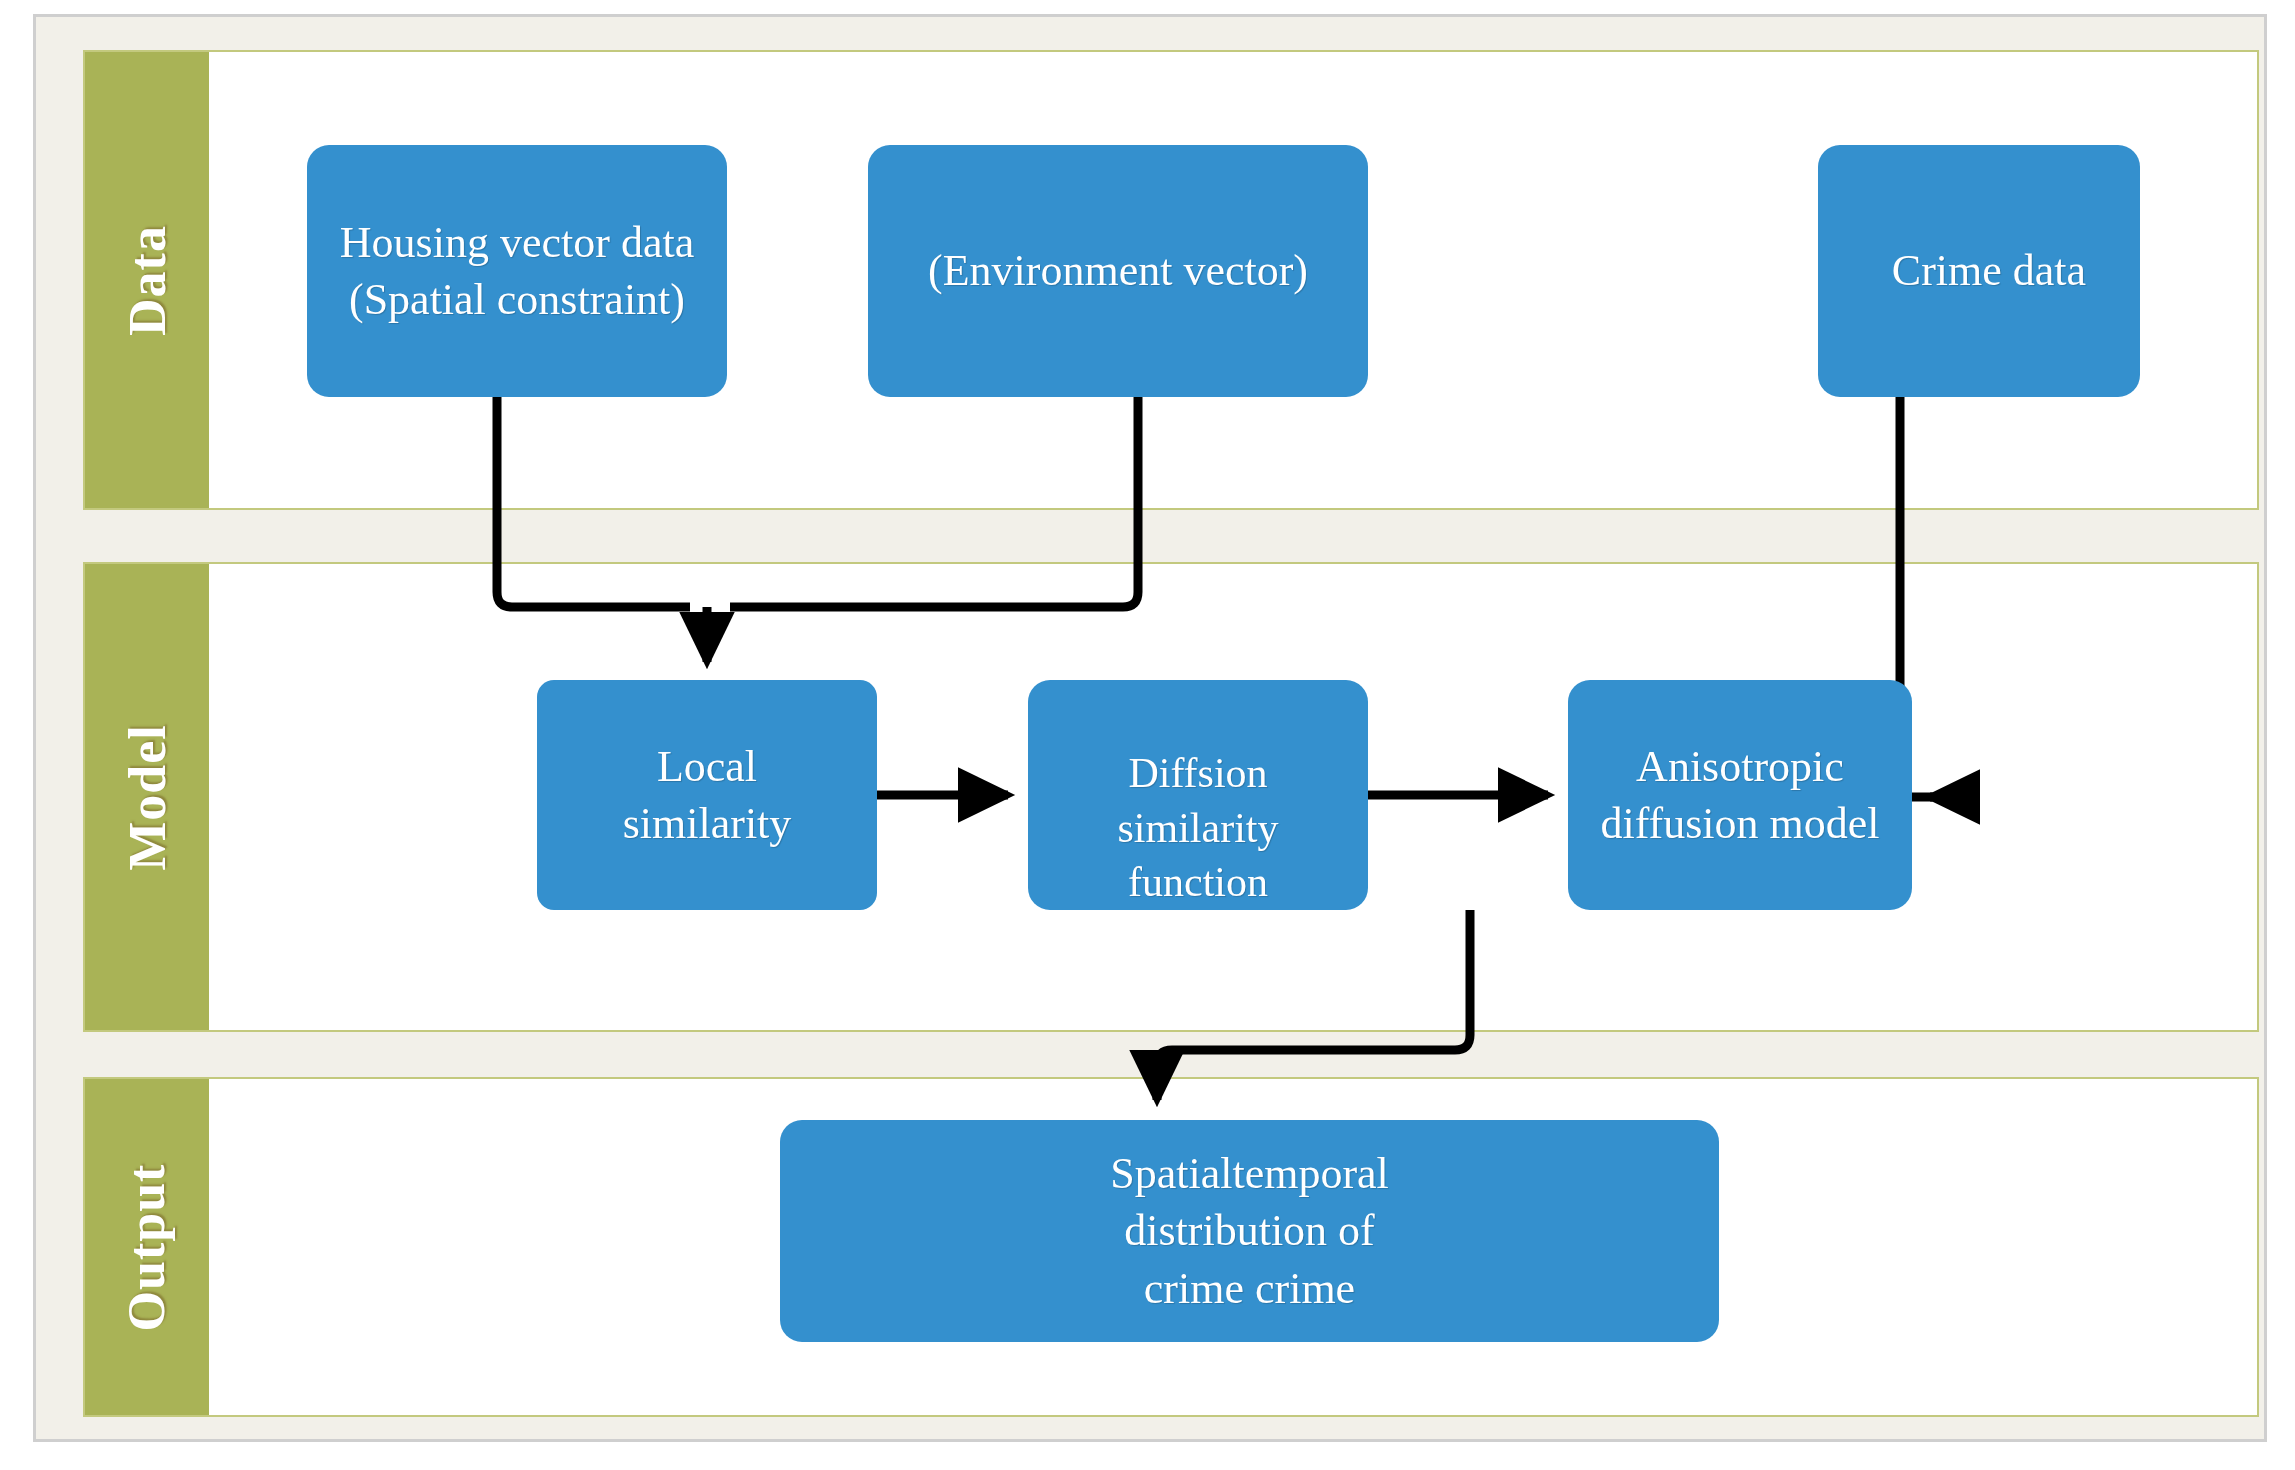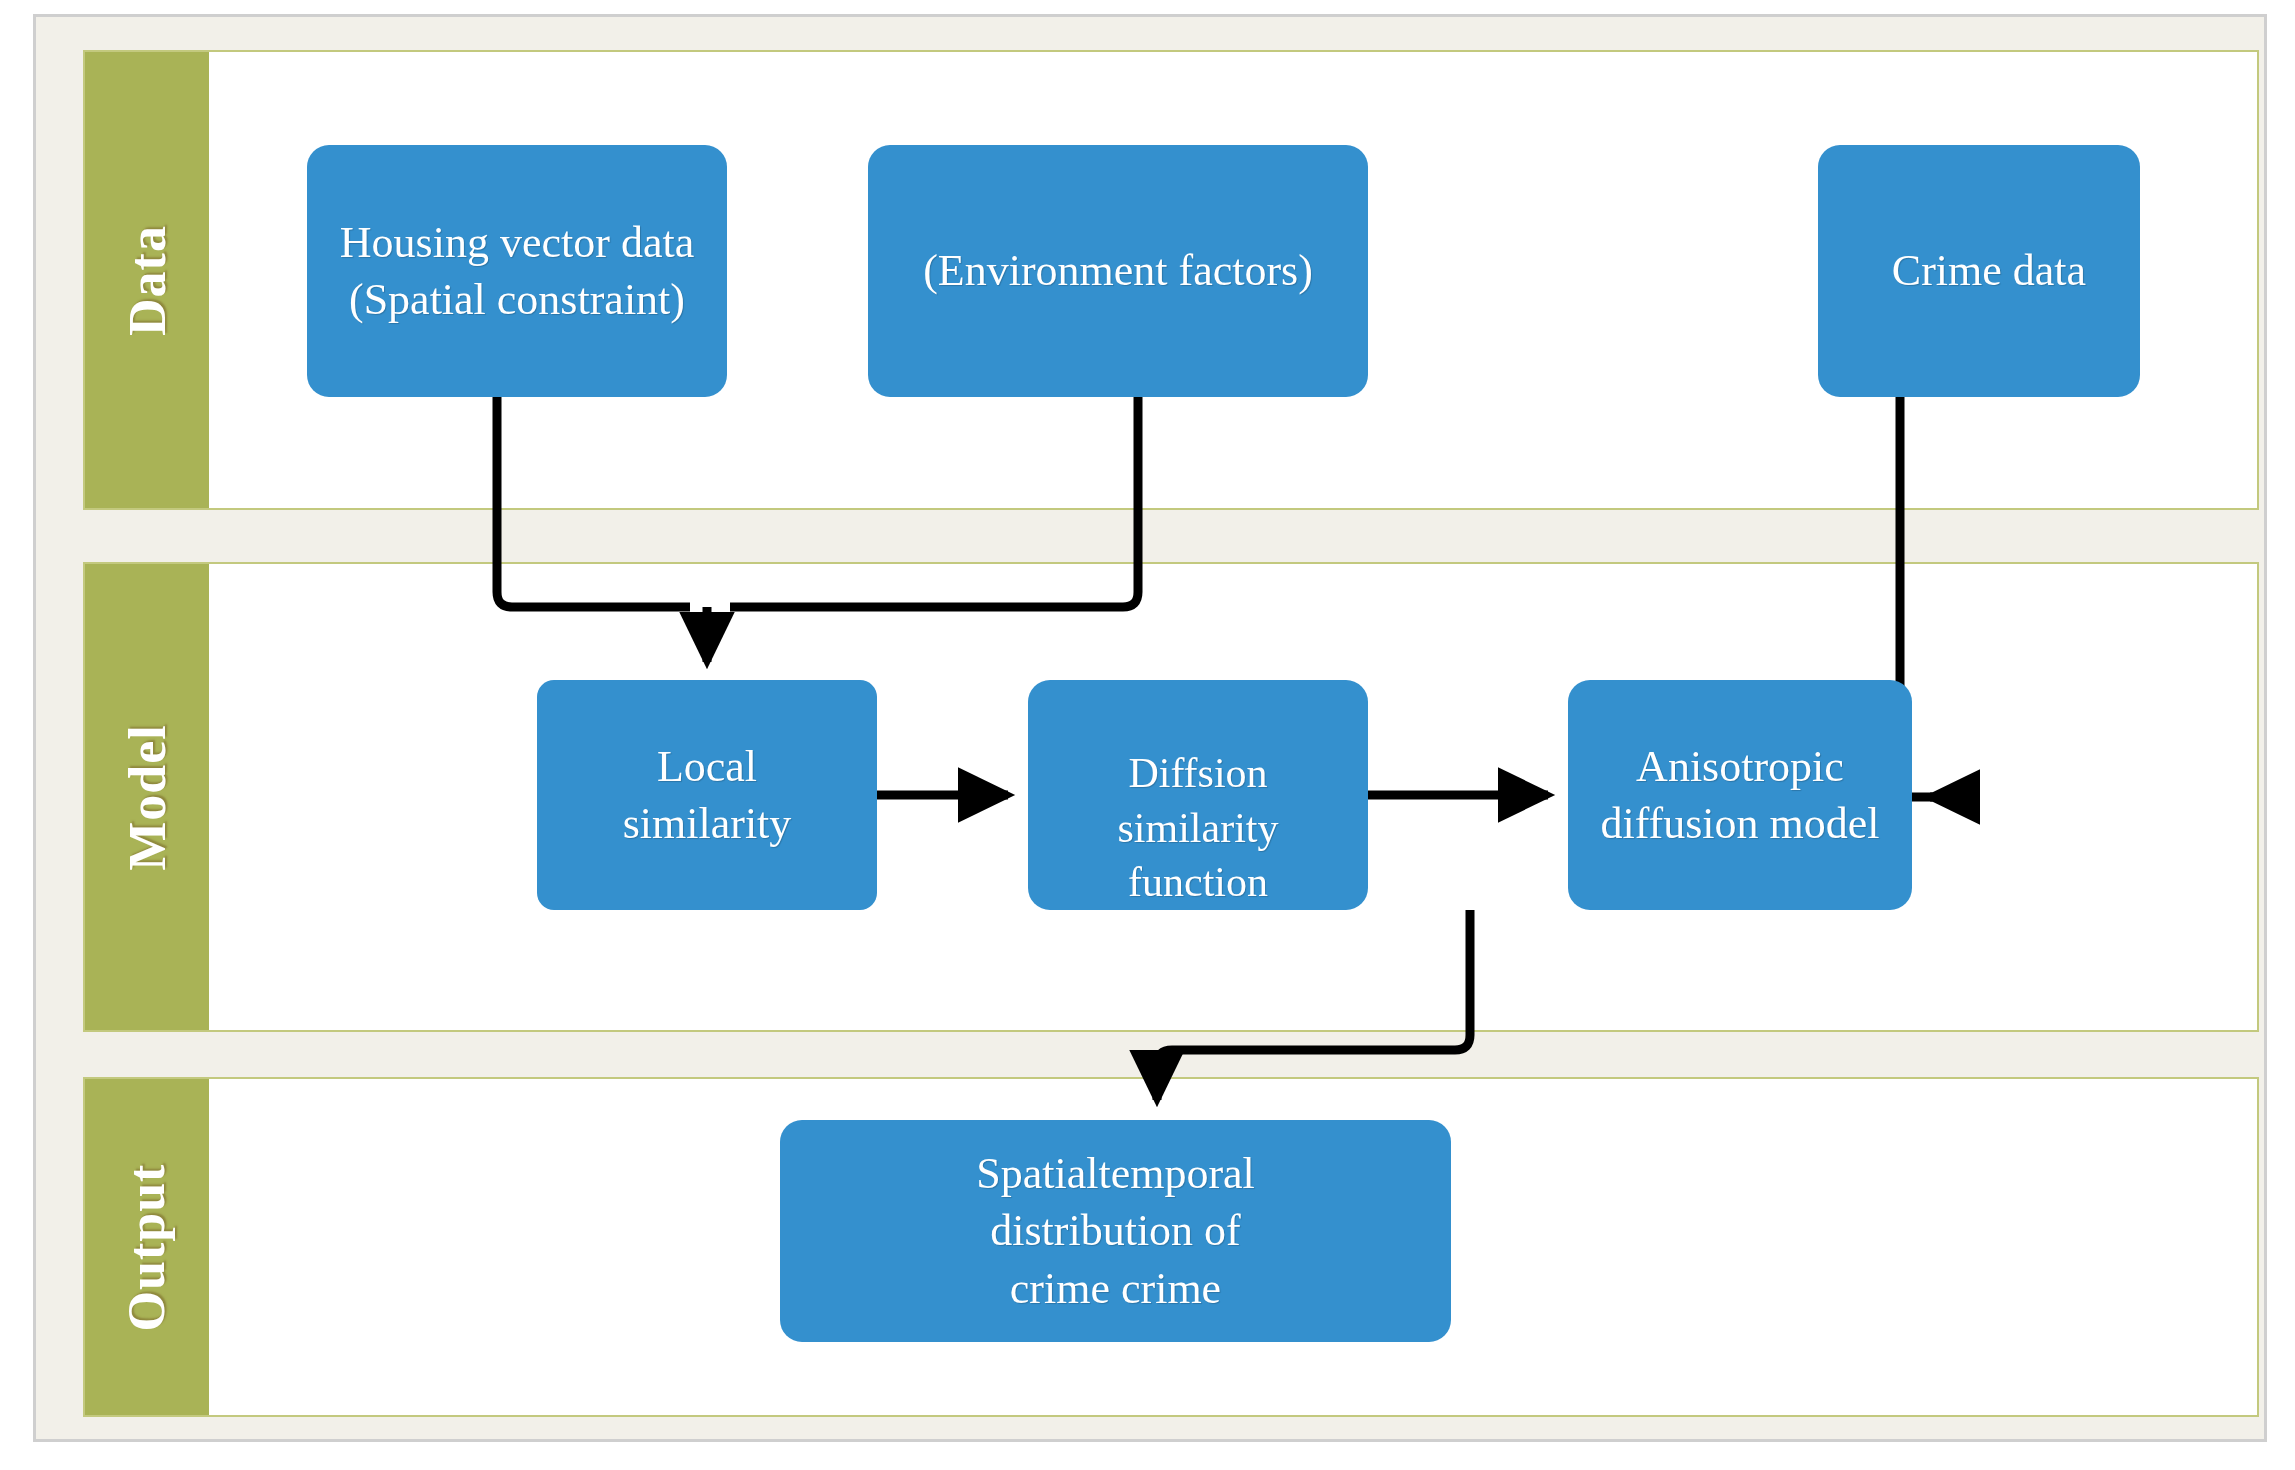--- a/index.html
+++ b/index.html
@@ -85,21 +85,21 @@
   .node span { display: block; }
 
   .node-housing   { left: 288px;  top: 145px;  width: 420px;  height: 252px; margin-left: 19px; }
   .node-household { left: 868px;  top: 145px;  width: 500px;  height: 252px; }
   .node-crime     { left: 1818px; top: 145px;  width: 322px;  height: 252px; padding-left: 32px; }
 
   .node-local     { left: 537px;  top: 680px;  width: 340px;  height: 230px; border-radius: 17px; }
   .node-diffsion  { left: 1028px; top: 680px;  width: 340px;  height: 230px; font-size: 42px; align-items: flex-end; }
   .node-aniso     { left: 1568px; top: 680px;  width: 344px;  height: 230px; font-size: 44px; }
 
-  .node-spatio    { left: 780px;  top: 1120px; width: 671px;  height: 222px; }
+  .node-spatio    { left: 780px;  top: 1120px; width: 939px;  height: 222px; }
 
   
   #wires {
     position: absolute;
     left: 0;
     top: 0;
     width: 2295px;
     height: 1470px;
     z-index: 3;
     pointer-events: none;
@@ -156,21 +156,21 @@
 
   <div class="node node-housing">
     <div>
       <span>Housing vector data</span>
       <span>(Spatial constraint)</span>
     </div>
   </div>
 
   <div class="node node-household">
     <div>
-      <span>(Environment factors)</span>
+      <span>(Environment vector)</span>
     </div>
   </div>
 
   <div class="node node-crime">
     <div>
       <span>Crime data</span>
     </div>
   </div>
 
   <div class="node node-local">

